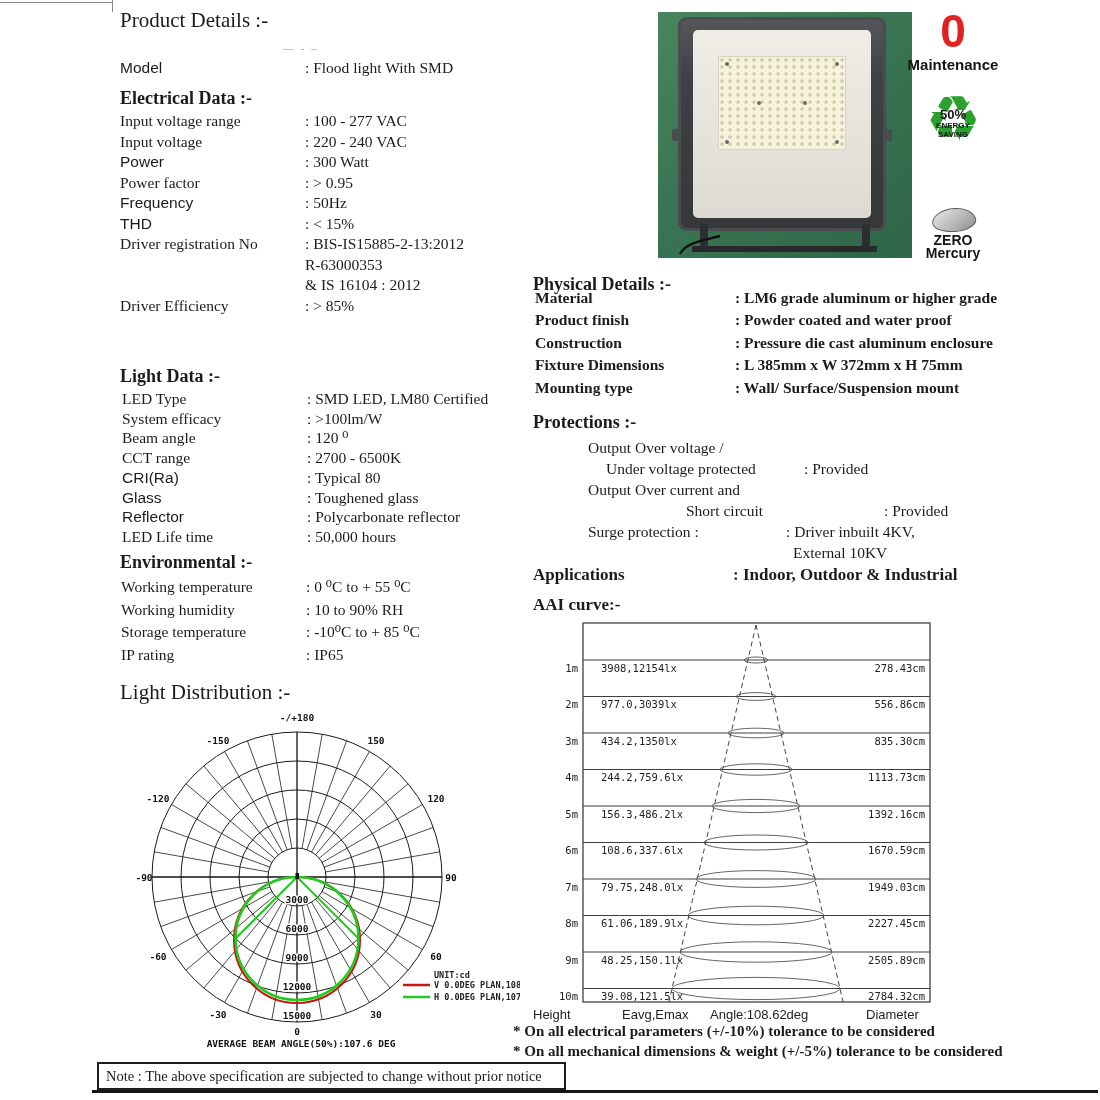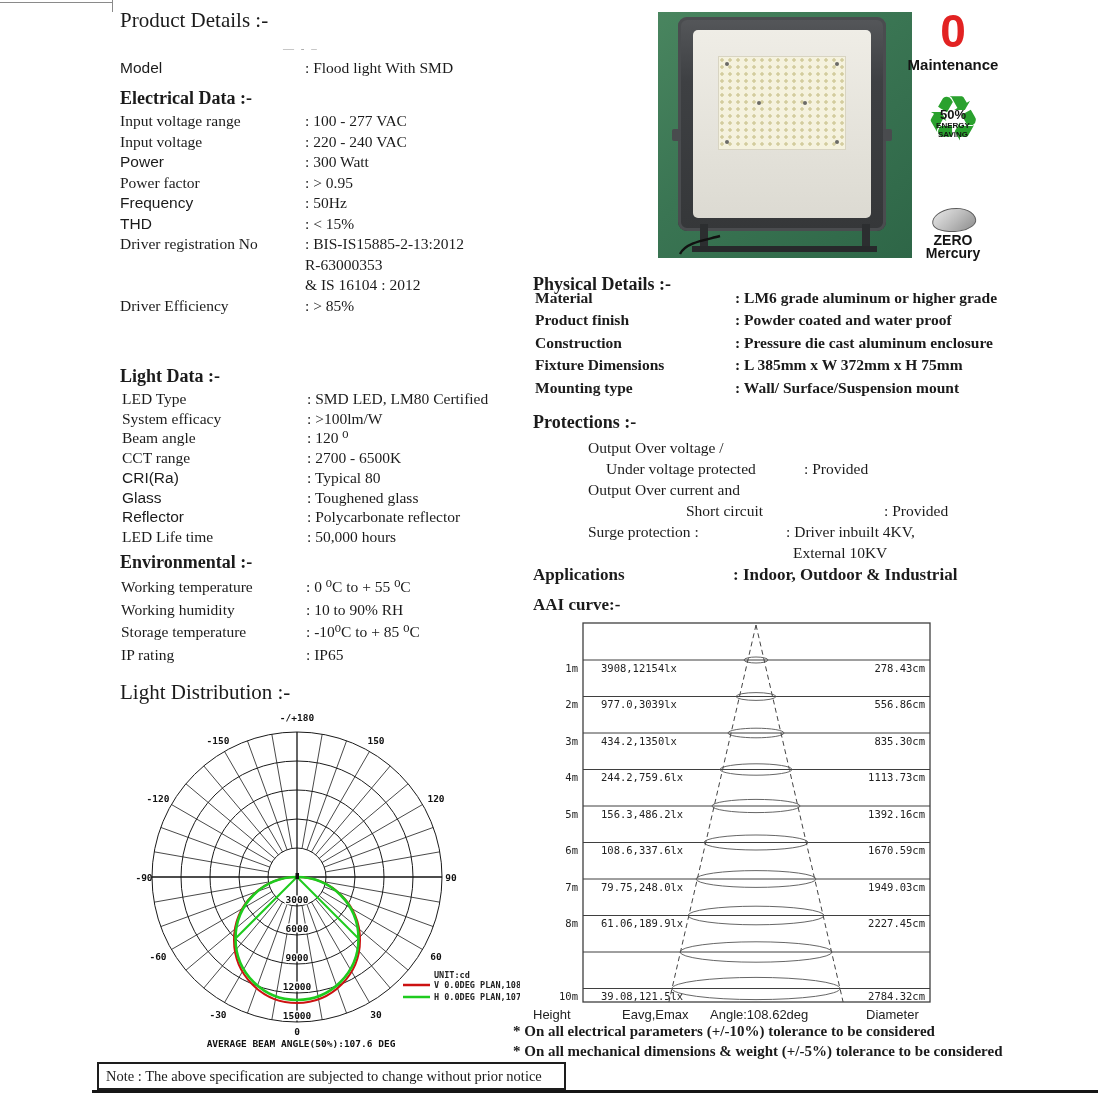--- a/index.html
+++ b/index.html
@@ -267,20 +267,25 @@
   <div class="aai-row" style="top:881px;">
       <span class="aai-h">7m</span>
       <span class="aai-e">79.75,248.0lx</span>
       <span class="aai-d">1949.03cm</span>
     </div>
   <div class="aai-row" style="top:917px;">
       <span class="aai-h">8m</span>
       <span class="aai-e">61.06,189.9lx</span>
       <span class="aai-d">2227.45cm</span>
     </div>
+  <div class="aai-row" style="top:954px;">
+      <span class="aai-h">9m</span>
+      <span class="aai-e">48.25,150.1lx</span>
+      <span class="aai-d">2505.89cm</span>
+    </div>
   <div class="aai-row" style="top:990px;">
       <span class="aai-h">10m</span>
       <span class="aai-e">39.08,121.5lx</span>
       <span class="aai-d">2784.32cm</span>
     </div>
 
   <div class="aai-f" style="left:533px;top:1007px;">Height</div>
   <div class="aai-f" style="left:622px;top:1007px;">Eavg,Emax</div>
   <div class="aai-f" style="left:710px;top:1007px;">Angle:108.62deg</div>
   <div class="aai-f" style="left:866px;top:1007px;">Diameter</div>

